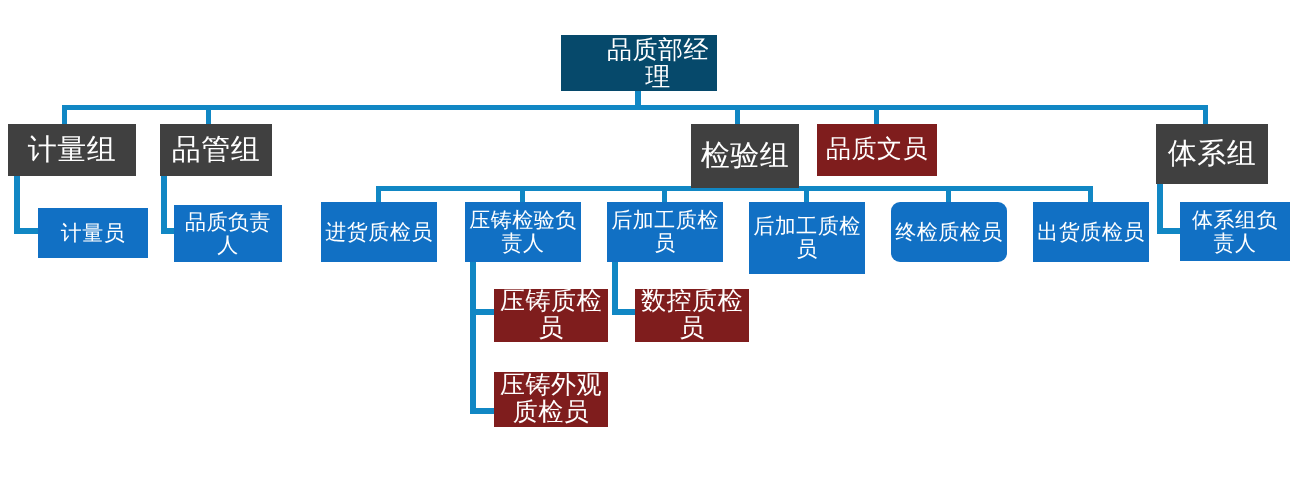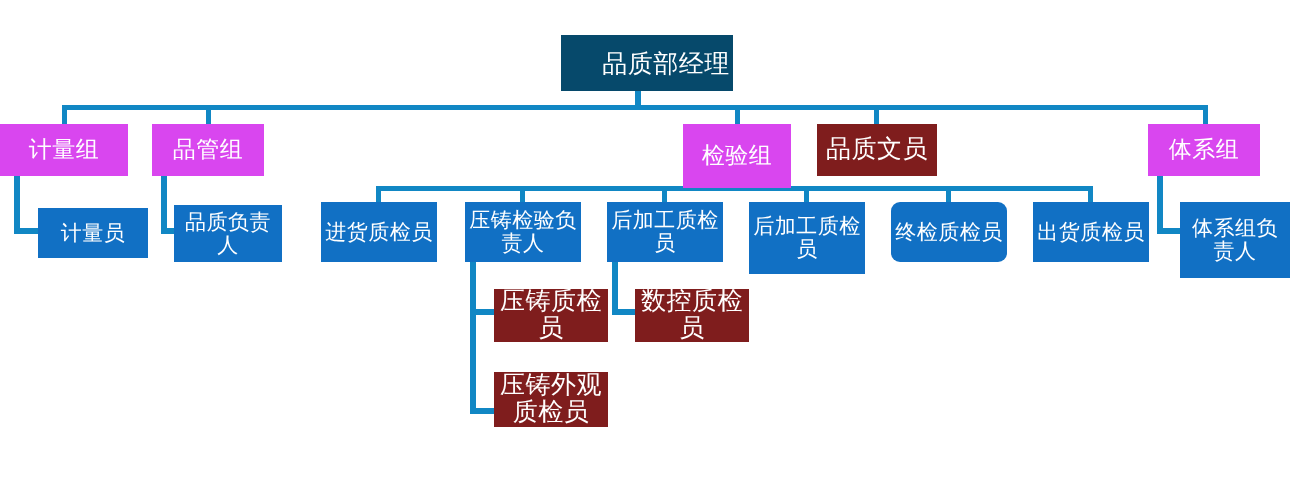--- a/index.html
+++ b/index.html
@@ -28,22 +28,23 @@
     line-height: 1.08;
     letter-spacing: 0.5px;
     padding: 0 2px;
     z-index: 3;
   }
   .node.lvl-root {
     background: #06496B;
     font-size: 25px;
   }
   .node.lvl-dark {
-    background: #d946ef;
-    font-size: 23px;
+    background: #404040;
+    font-size: 29px;
+    margin-left: 8px;
   }
   .node.lvl-mid {
     background: #1170C4;
     font-size: 21px;
   }
   .node.lvl-light {
     background: #7f1d1d;
     font-size: 25px;
     font-family: Liberation Mono, monospace;
   }
@@ -79,32 +80,32 @@
       <div class="conn" style="left: 804px; top: 186px; width: 5px; height: 18px;"></div>
       <div class="conn" style="left: 946px; top: 186px; width: 5px; height: 18px;"></div>
       <div class="conn" style="left: 1088px; top: 186px; width: 5px; height: 18px;"></div>
       <div class="conn" style="left: 470px; top: 262px; width: 6px; height: 152px;"></div>
       <div class="conn" style="left: 470px; top: 309px; width: 28px; height: 6px;"></div>
       <div class="conn" style="left: 470px; top: 408px; width: 28px; height: 6px;"></div>
       <div class="conn" style="left: 612px; top: 262px; width: 6px; height: 53px;"></div>
       <div class="conn" style="left: 612px; top: 309px; width: 27px; height: 6px;"></div>
     </div>
   <div id="node-layer">
-      <div class="node lvl-root" style="left: 561px; top: 35px; width: 172px; height: 56px; padding-left: 40px;">品质部经理</div>
+      <div class="node lvl-root" style="left: 561px; top: 35px; width: 156px; height: 56px; padding-left: 40px;">品质部经理</div>
       <div class="node lvl-dark" style="left: 0px; top: 124px; width: 128px; height: 52px;">计量组</div>
       <div class="node lvl-dark" style="left: 152px; top: 124px; width: 112px; height: 52px;">品管组</div>
       <div class="node lvl-dark" style="left: 683px; top: 124px; width: 108px; height: 64px;">检验组</div>
       <div class="node lvl-light" style="left: 817px; top: 124px; width: 120px; height: 52px;">品质文员</div>
-      <div class="node lvl-dark" style="left: 1148px; top: 124px; width: 112px; height: 52px; text-align: right;">体系组</div>
+      <div class="node lvl-dark" style="left: 1148px; top: 124px; width: 112px; height: 60px; text-align: right;">体系组</div>
       <div class="node lvl-mid" style="left: 38px; top: 208px; width: 110px; height: 50px;">计量员</div>
       <div class="node lvl-mid" style="left: 174px; top: 205px; width: 108px; height: 57px;">品质负责人</div>
       <div class="node lvl-mid" style="left: 321px; top: 202px; width: 116px; height: 60px;">进货质检员</div>
       <div class="node lvl-mid" style="left: 465px; top: 202px; width: 116px; height: 60px;">压铸检验负责人</div>
       <div class="node lvl-mid" style="left: 607px; top: 202px; width: 116px; height: 60px;">后加工质检员</div>
       <div class="node lvl-mid" style="left: 749px; top: 202px; width: 116px; height: 72px;">后加工质检员</div>
       <div class="node lvl-mid" style="left: 891px; top: 202px; width: 116px; height: 60px; border-radius: 9px;">终检质检员</div>
       <div class="node lvl-mid" style="left: 1033px; top: 202px; width: 116px; height: 60px;">出货质检员</div>
-      <div class="node lvl-mid" style="left: 1180px; top: 202px; width: 110px; height: 76px;">体系组负责人</div>
+      <div class="node lvl-mid" style="left: 1180px; top: 202px; width: 110px; height: 59px;">体系组负责人</div>
       <div class="node lvl-light" style="left: 494px; top: 289px; width: 114px; height: 53px;">压铸质检员</div>
       <div class="node lvl-light" style="left: 635px; top: 289px; width: 114px; height: 53px;">数控质检员</div>
       <div class="node lvl-light" style="left: 494px; top: 372px; width: 114px; height: 55px;">压铸外观质检员</div>
     </div>
 </div>
 
 </body></html>

